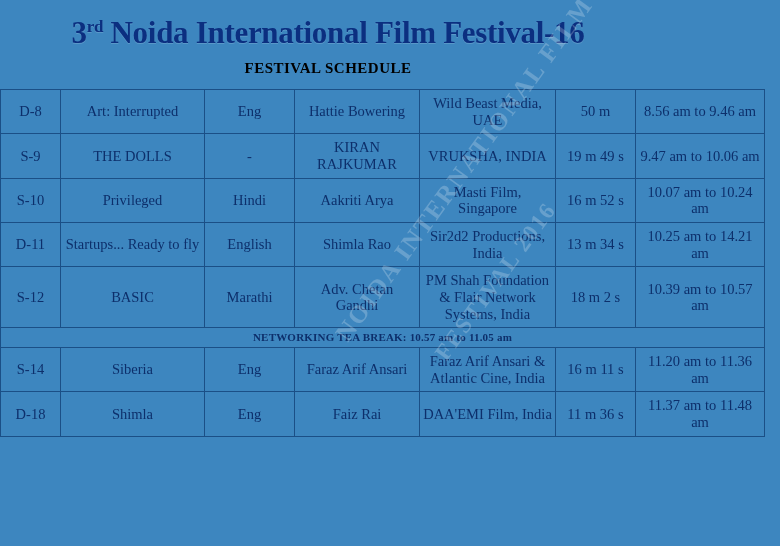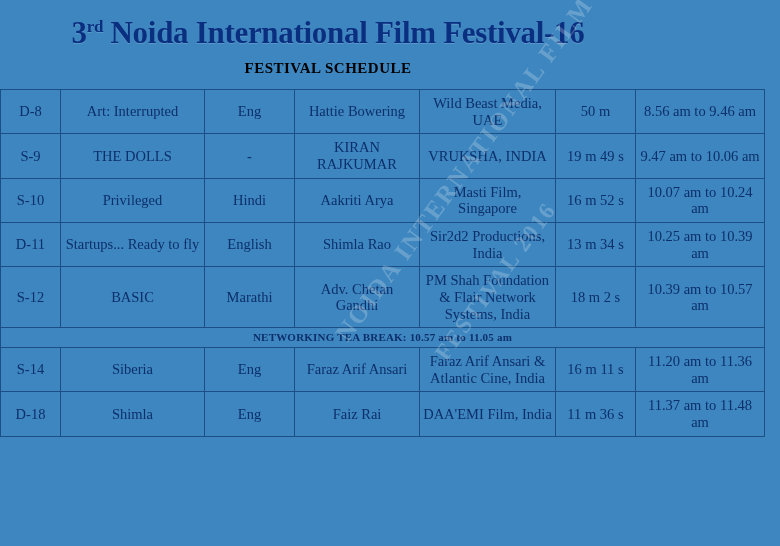--- a/index.html
+++ b/index.html
@@ -155,21 +155,21 @@
           <td>16 m 52 s</td>
           <td>10.07 am to 10.24 am</td>
         </tr>
         <tr class="film">
           <td>D-11</td>
           <td>Startups... Ready to fly</td>
           <td>English</td>
           <td>Shimla Rao</td>
           <td>Sir2d2 Productions, India</td>
           <td>13 m 34 s</td>
-          <td>10.25 am to 10.39 am</td>
+          <td>10.25 am to 14.21 am</td>
         </tr>
         <tr class="film">
           <td>S-12</td>
           <td>BASIC</td>
           <td>Marathi</td>
           <td>Adv. Chetan Gandhi</td>
           <td>PM Shah Foundation &amp; Flair Network Systems, India</td>
           <td>18 m 2 s</td>
           <td>10.39 am to 10.57 am</td>
         </tr>

